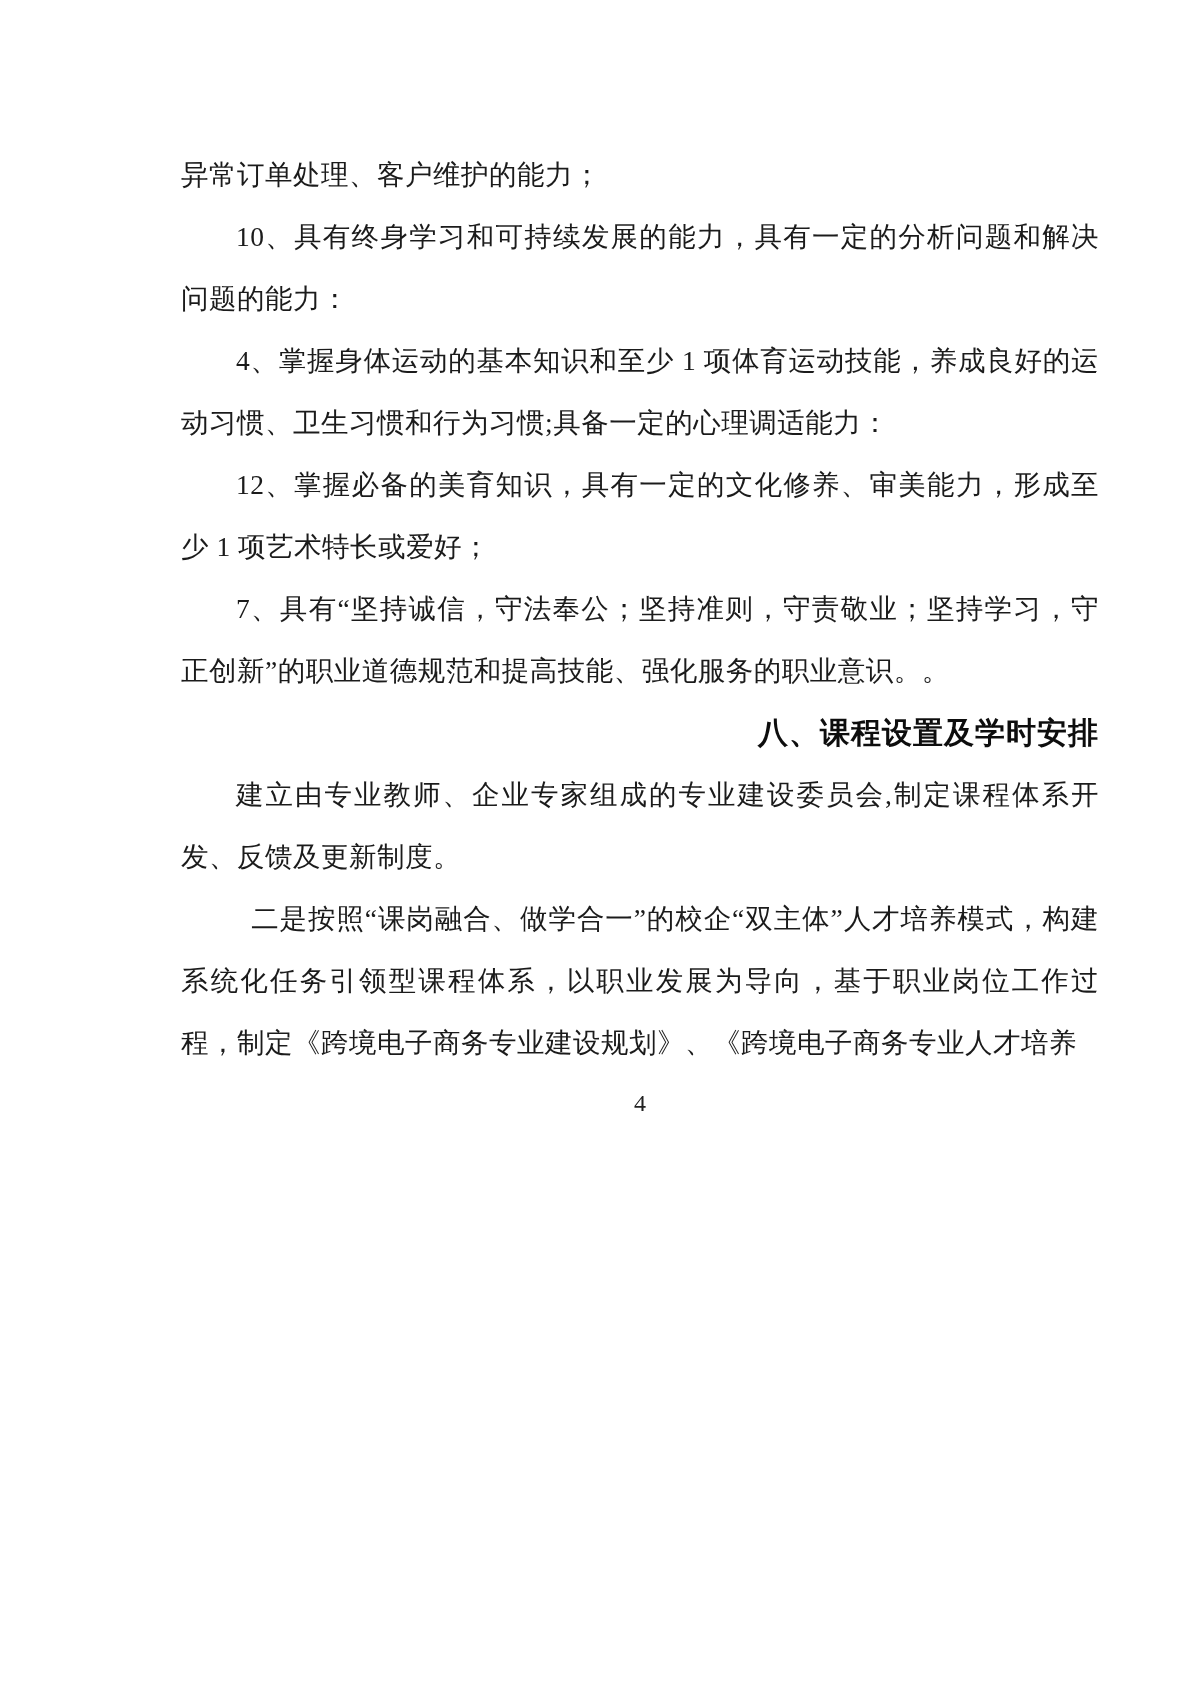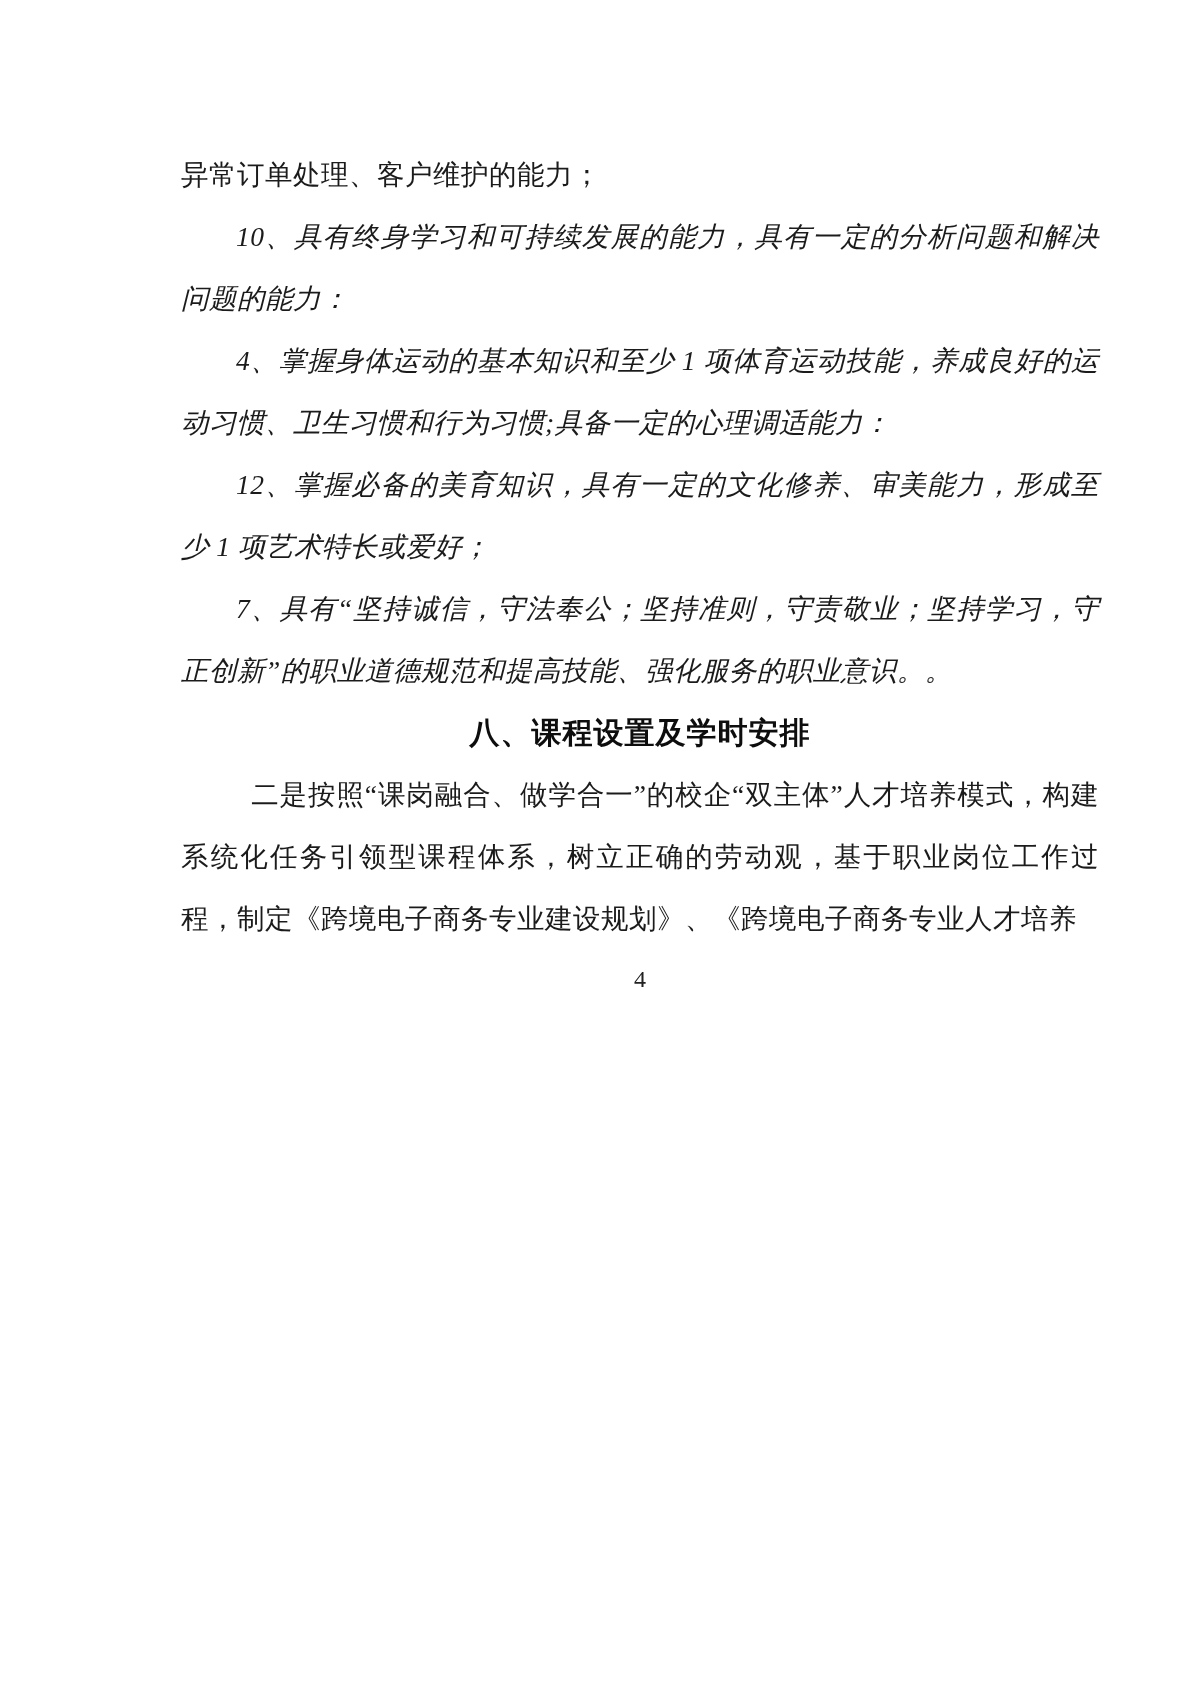--- a/index.html
+++ b/index.html
@@ -24,33 +24,32 @@
     margin: 0;
     font-family: "Liberation Serif", "DejaVu Serif", serif;
     font-size: 27.5px;
     line-height: 62px;
     color: #1b1b1b;
     text-align: justify;
     letter-spacing: 0.5px;
   }
   .indent {
     text-indent: 2em;
-    font-style: italic;
   }
   .indent-deep {
     text-indent: 2.55em;
   }
   .section-heading {
     margin: 0;
     font-family: "Liberation Sans", "DejaVu Sans", sans-serif;
     font-weight: 700;
     font-size: 30px;
     line-height: 62px;
     color: #0d0d0d;
-    text-align: center;
+    text-align: right;
     letter-spacing: 1px;
   }
   .page-footer {
     margin-top: 16px;
     text-align: center;
   }
   .page-number {
     font-family: "Liberation Serif", "DejaVu Serif", serif;
     font-size: 24px;
     color: #222222;
@@ -68,22 +67,23 @@
 
     <p class="body-par indent">4、掌握身体运动的基本知识和至少 1 项体育运动技能，养成良好的运动习惯、卫生习惯和行为习惯;具备一定的心理调适能力：</p>
 
     <p class="body-par indent">12、掌握必备的美育知识，具有一定的文化修养、审美能力，形成至少 1 项艺术特长或爱好；</p>
 
 
     <p class="body-par indent">7、具有“坚持诚信，守法奉公；坚持准则，守责敬业；坚持学习，守正创新”的职业道德规范和提高技能、强化服务的职业意识。。</p>
 
     <h2 class="section-heading">八、课程设置及学时安排</h2>
 
+    <p class="body-par indent">建立由专业教师、企业专家组成的专业建设委员会,制定课程体系开发、反馈及更新制度。</p>
 
 
-    <p class="body-par indent-deep">二是按照“课岗融合、做学合一”的校企“双主体”人才培养模式，构建系统化任务引领型课程体系，树立正确的劳动观，基于职业岗位工作过程，制定《跨境电子商务专业建设规划》、《跨境电子商务专业人才培养</p>
+    <p class="body-par indent-deep">二是按照“课岗融合、做学合一”的校企“双主体”人才培养模式，构建系统化任务引领型课程体系，以职业发展为导向，基于职业岗位工作过程，制定《跨境电子商务专业建设规划》、《跨境电子商务专业人才培养</p>
 
     <div class="page-footer">
       <span class="page-number">4</span>
     </div>
 
   </div>
 </div>
 
 </body></html>

